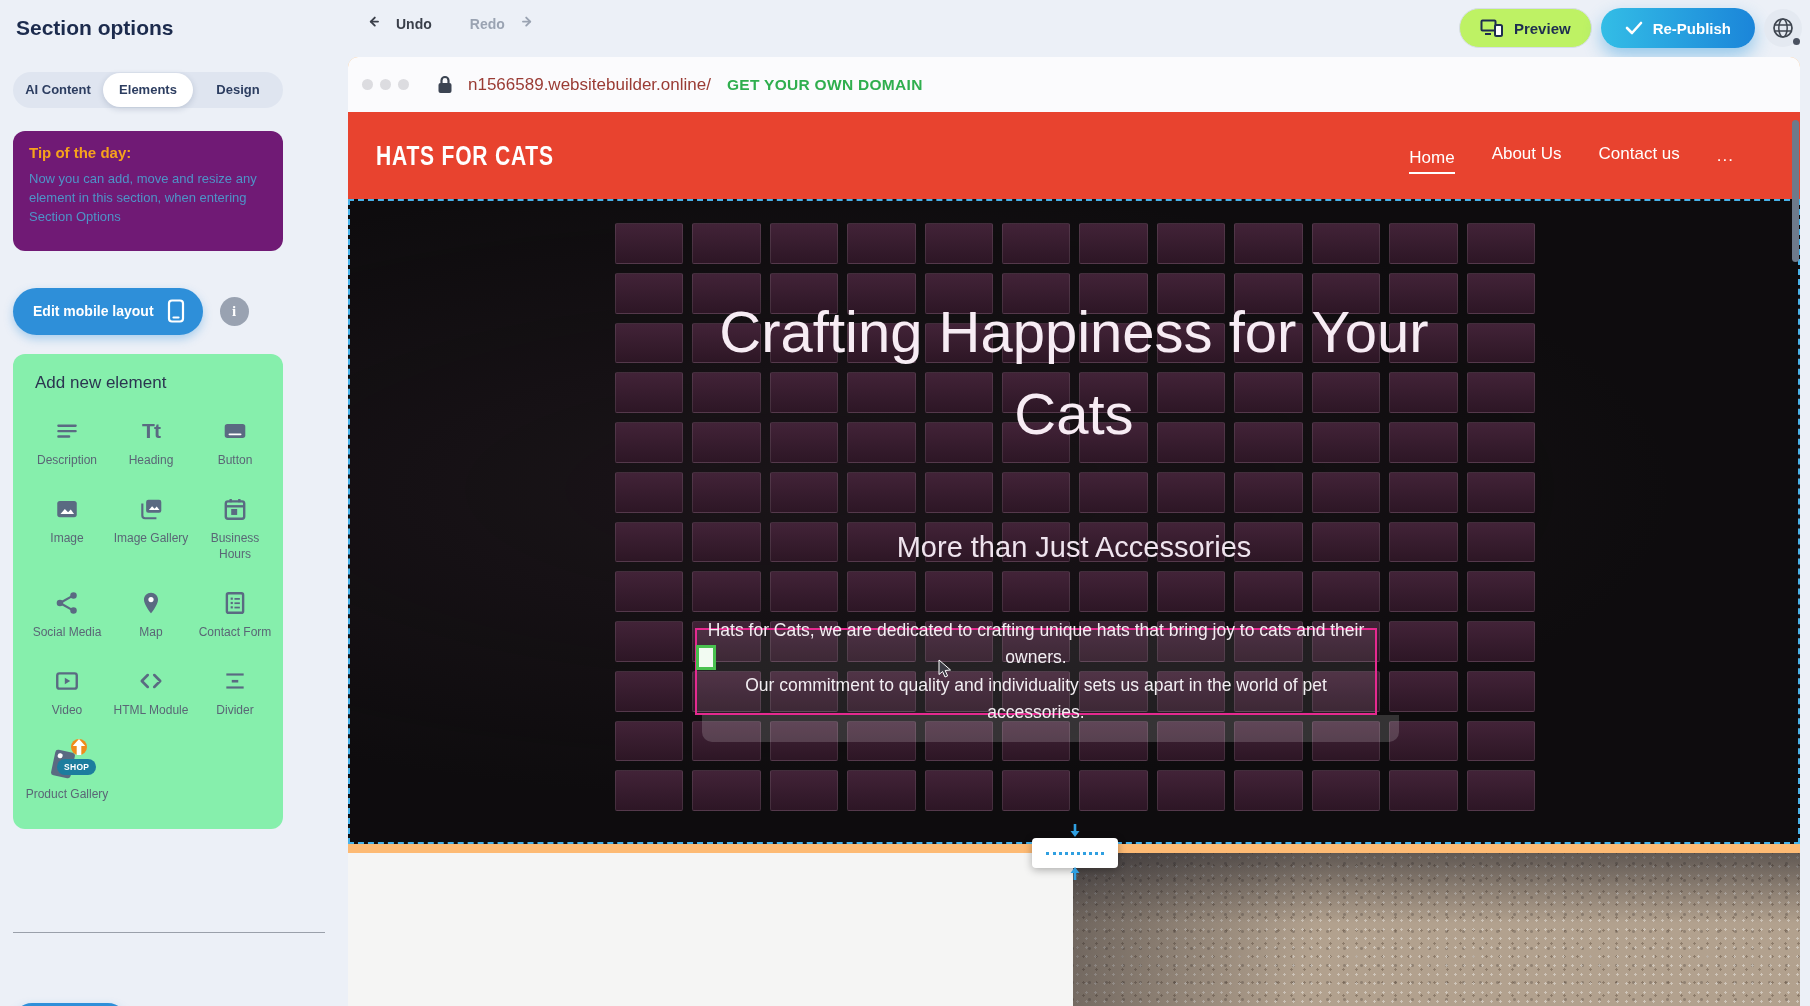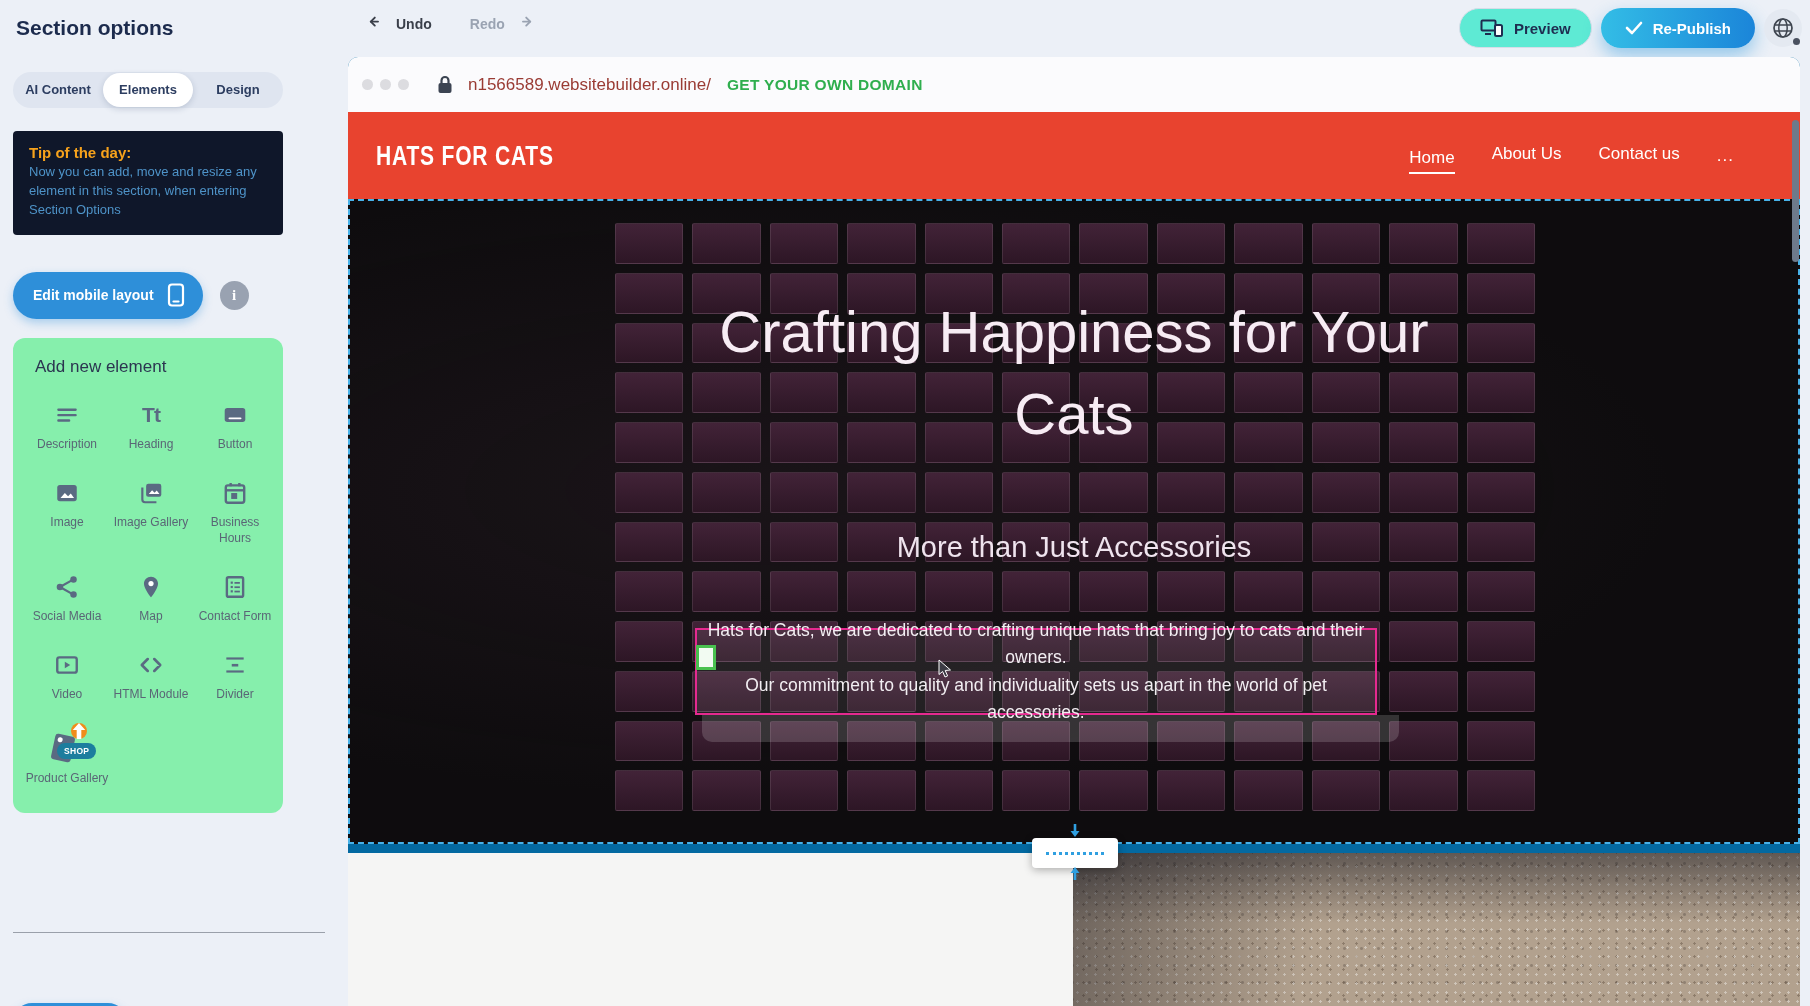--- a/index.html
+++ b/index.html
@@ -7,37 +7,37 @@
   .app { position:relative; width:1810px; height:1006px; background:#ecf0f7; overflow:hidden; }
 
   
   .page-title { position:absolute; left:16px; top:16px; font-size:21px; font-weight:700; color:#1c2b4d; }
   .history { position:absolute; left:368px; top:16px; display:flex; align-items:center; gap:38px; }
   .hist-btn { display:flex; align-items:center; gap:8px; font-size:14px; font-weight:700; cursor:pointer; }
   .hist-btn.undo { color:#3a3f4a; }
   .hist-btn.redo { color:#9aa3b2; }
   .hist-btn svg { width:20px; height:16px; }
   .top-right { position:absolute; right:8px; top:8px; display:flex; align-items:center; gap:9px; }
-  .btn-preview { height:40px; padding:0 20px; border-radius:20px; background:#5eead4; border:1px solid #d7dde8;
+  .btn-preview { height:40px; padding:0 20px; border-radius:20px; background:#bef264; border:1px solid #d7dde8;
                  display:flex; align-items:center; gap:10px; font-size:15px; font-weight:700; color:#1e2d50; cursor:pointer; }
   .btn-republish { height:40px; padding:0 24px; border-radius:20px; border:none; cursor:pointer;
                    background:linear-gradient(90deg,#33bde6,#1b85d9);
                    box-shadow:0 8px 18px rgba(41,150,220,.45);
                    display:flex; align-items:center; gap:10px; font-size:15px; font-weight:700; color:#fff; }
   .btn-globe { width:38px; height:38px; border-radius:50%; background:#e4e9f1; display:flex; align-items:center; justify-content:center; cursor:pointer; position:relative; }
   .btn-globe .dot { position:absolute; right:2px; bottom:2px; width:7px; height:7px; border-radius:50%; background:#4a5160; }
 
   
   .sidebar { position:absolute; left:0; top:57px; width:296px; bottom:0; padding:15px 13px 0 13px; }
   .tabs { display:flex; height:36px; background:#dfe5f0; border-radius:18px; align-items:center; }
   .tab { flex:1; text-align:center; font-size:13px; font-weight:700; color:#2c3d60; line-height:34px; cursor:pointer; border-radius:17px; }
   .tab.active { background:#fff; box-shadow:0 2px 6px rgba(30,50,90,.18); }
-  .tip-card { margin-top:23px; background:#0f172a; border-radius:4px; padding:13px 16px 15px; }
+  .tip-card { margin-top:23px; background:#701a75; border-radius:12px; padding:13px 16px 24px; }
   .tip-title { color:#f6a21c; font-size:15px; font-weight:700; }
-  .tip-body { margin-top:2px; color:#4e93c8; font-size:13px; line-height:1.45; }
+  .tip-body { margin-top:9px; color:#4e93c8; font-size:13px; line-height:1.45; }
   .mobile-row { margin-top:37px; display:flex; align-items:center; gap:17px; }
   .btn-mobile { height:47px; border-radius:24px; background:#2e8fd9; border:none; color:#fff; font-size:14px; font-weight:700;
                 display:flex; align-items:center; gap:12px; padding:0 17px 0 20px; cursor:pointer; box-shadow:0 4px 10px rgba(46,143,217,.35); }
   .info-circle { width:29px; height:29px; border-radius:50%; background:#99a2b1; color:#fff; font-size:15px; font-weight:700;
                  font-family:"Liberation Serif", serif; display:flex; align-items:center; justify-content:center; cursor:pointer; }
   .palette-card { margin-top:19px; background:#86efac; border-radius:12px; padding:19px 8px 26px 12px; }
   .palette-title { font-size:17px; color:#2b3550; margin-left:10px; }
   .pal-grid { margin-top:24px; display:grid; grid-template-columns:repeat(3,1fr); row-gap:27px; justify-items:center; }
   .pal-item { width:84px; text-align:center; cursor:pointer; }
   .pal-icon { height:28px; display:flex; align-items:center; justify-content:center; color:#5a6a82; }
@@ -49,21 +49,21 @@
   .pg-bag::before { content:""; position:absolute; left:3px; top:3px; width:5px; height:5px; border-radius:50%; background:#fff; }
   .pg-shop { position:absolute; left:10px; top:14px; background:#1c7d9e; color:#fff; font-size:8.5px; font-weight:700;
              padding:3px 7px; border-radius:9px; letter-spacing:.3px; }
   .pg-up { position:absolute; right:0; top:-6px; width:16px; height:16px; border-radius:50%; background:#f08c1b; color:#fff;
            display:flex; align-items:center; justify-content:center; }
   .sidebar-divider { position:absolute; left:13px; top:932px; width:312px; height:1px; background:#9aa0aa; }
   .btn-done { position:absolute; left:13px; top:1003px; width:114px; height:38px; border-radius:19px; border:none;
               background:#2e8fd9; color:#fff; font-size:15px; font-weight:700; cursor:pointer; box-shadow:0 4px 10px rgba(46,143,217,.35); }
 
   
-  .canvas { position:absolute; left:348px; top:57px; width:1452px; height:949px; background:#0369a1;
+  .canvas { position:absolute; left:348px; top:57px; width:1452px; height:949px; background:#fdba74;
             border-radius:10px 10px 0 0; overflow:hidden; }
   .chrome { height:55px; background:#fbfbfd; display:flex; align-items:center; padding:0 14px; }
   .chrome-dots { display:flex; gap:7px; }
   .chrome-dots span { width:11px; height:11px; border-radius:50%; background:#dcdce0; }
   .lock { margin-left:28px; display:flex; }
   .url { margin-left:15px; font-size:17px; color:#9a3b34; }
   .domain-link { margin-left:16px; font-size:15.5px; font-weight:700; color:#2fae4e; letter-spacing:.3px; cursor:pointer; }
 
   .site-header { position:relative; height:87px; background:#e8432f; }
   .logo { position:absolute; left:28px; top:50%; transform:translateY(-50%) scaleX(.78); transform-origin:left center;

